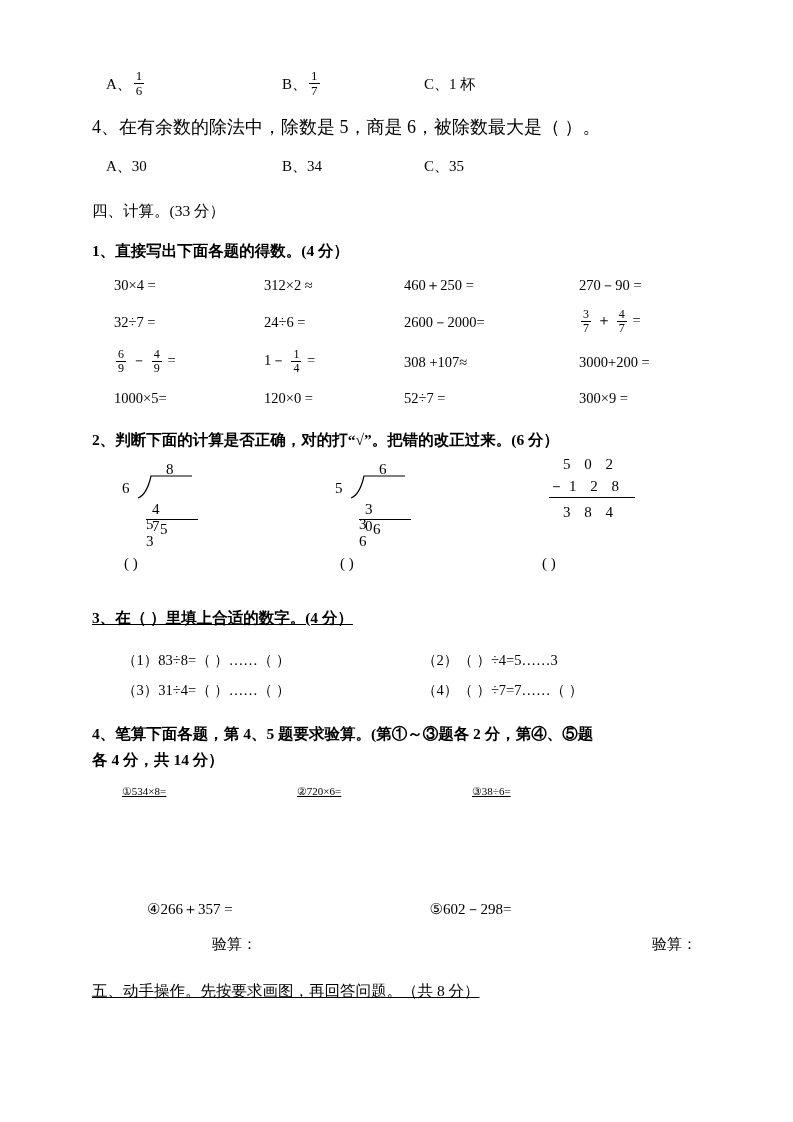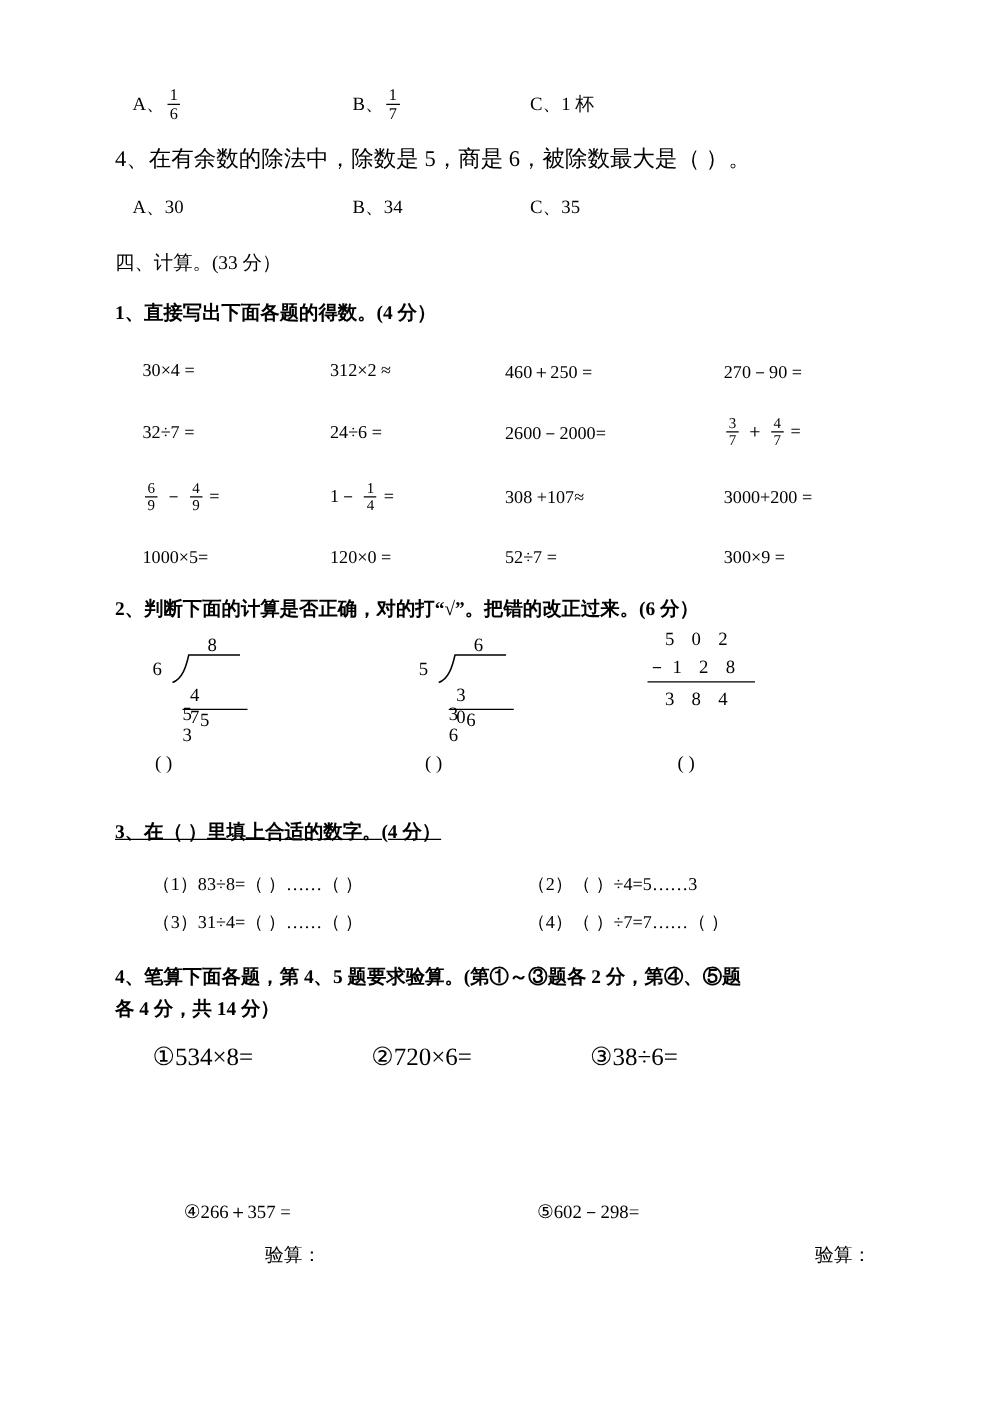--- a/index.html
+++ b/index.html
@@ -73,21 +73,20 @@
   .calcgrid {
     display: grid;
     grid-template-columns: 150px 140px 175px 160px;
     font-size: 14.5px;
     row-gap: 14px;
     margin-left: 22px;
     align-items: center;
   }
   .calcgrid div {
     white-space: nowrap;
-    margin-top: 12px;
   }
 
   
   .divzone {
     position: relative;
     height: 120px;
     margin-top: 10px;
   }
   .ld {
     position: absolute;
@@ -157,23 +156,24 @@
   .fillrow {
     display: flex;
     font-size: 14.5px;
     line-height: 30px;
     margin-left: 30px;
   }
   .fillrow .left { width: 300px; }
 
   .prob-row {
     display: flex;
-    font-size: 20px;
+    font-size: 11px;
     margin-left: 30px;
     margin-top: 10px;
+    text-decoration: underline;
   }
   .prob-row .p { width: 175px; }
 
   .prob-row2 {
     display: flex;
     font-size: 15px;
     margin-left: 55px;
     margin-top: 10px;
   }
   .prob-row2 .p { width: 330px; }
@@ -308,21 +308,21 @@
         <span class="divisor">5</span>
         <svg class="bracket" viewBox="0 0 56 24">
           <path d="M2 23 C 10 20, 13 10, 15 1 L 56 1" stroke="#000" stroke-width="1.2" fill="none"></path>
         </svg>
         <span class="dividend">3 6</span>
         <span class="sub">3 0</span>
         <span class="underline"></span>
         <span class="rem">6</span>
       </div>
 
-      <div class="vsub" style="left:426px; top:-8px;">
+      <div class="vsub" style="left:457px; top:-8px;">
         <div class="r1" style="margin-left:14px;">5 0 2</div>
         <div class="r2">－1 2 8</div>
         <div class="bar"></div>
         <div class="r3" style="margin-left:14px; margin-top:3px;">3 8 4</div>
       </div>
 
       <span class="paren" style="left:32px; top:94px;">(        )</span>
       <span class="paren" style="left:248px; top:94px;">(        )</span>
       <span class="paren" style="left:450px; top:94px;">(        )</span>
     </div>
@@ -352,15 +352,16 @@
     <div class="prob-row2">
       <div class="p">④266＋357 =</div>
       <div class="p">⑤602－298=</div>
     </div>
 
     <div class="verify-row">
       <div class="v">验算：</div>
       <div style="margin-left:110px;">验算：</div>
     </div>
 
+    <div class="line mt26" style="font-size:15.5px; margin-left:0;">五、动手操作。先按要求画图，再回答问题。（共 8 分）</div>
 
   </div>
 </div>
 
 </body></html>

